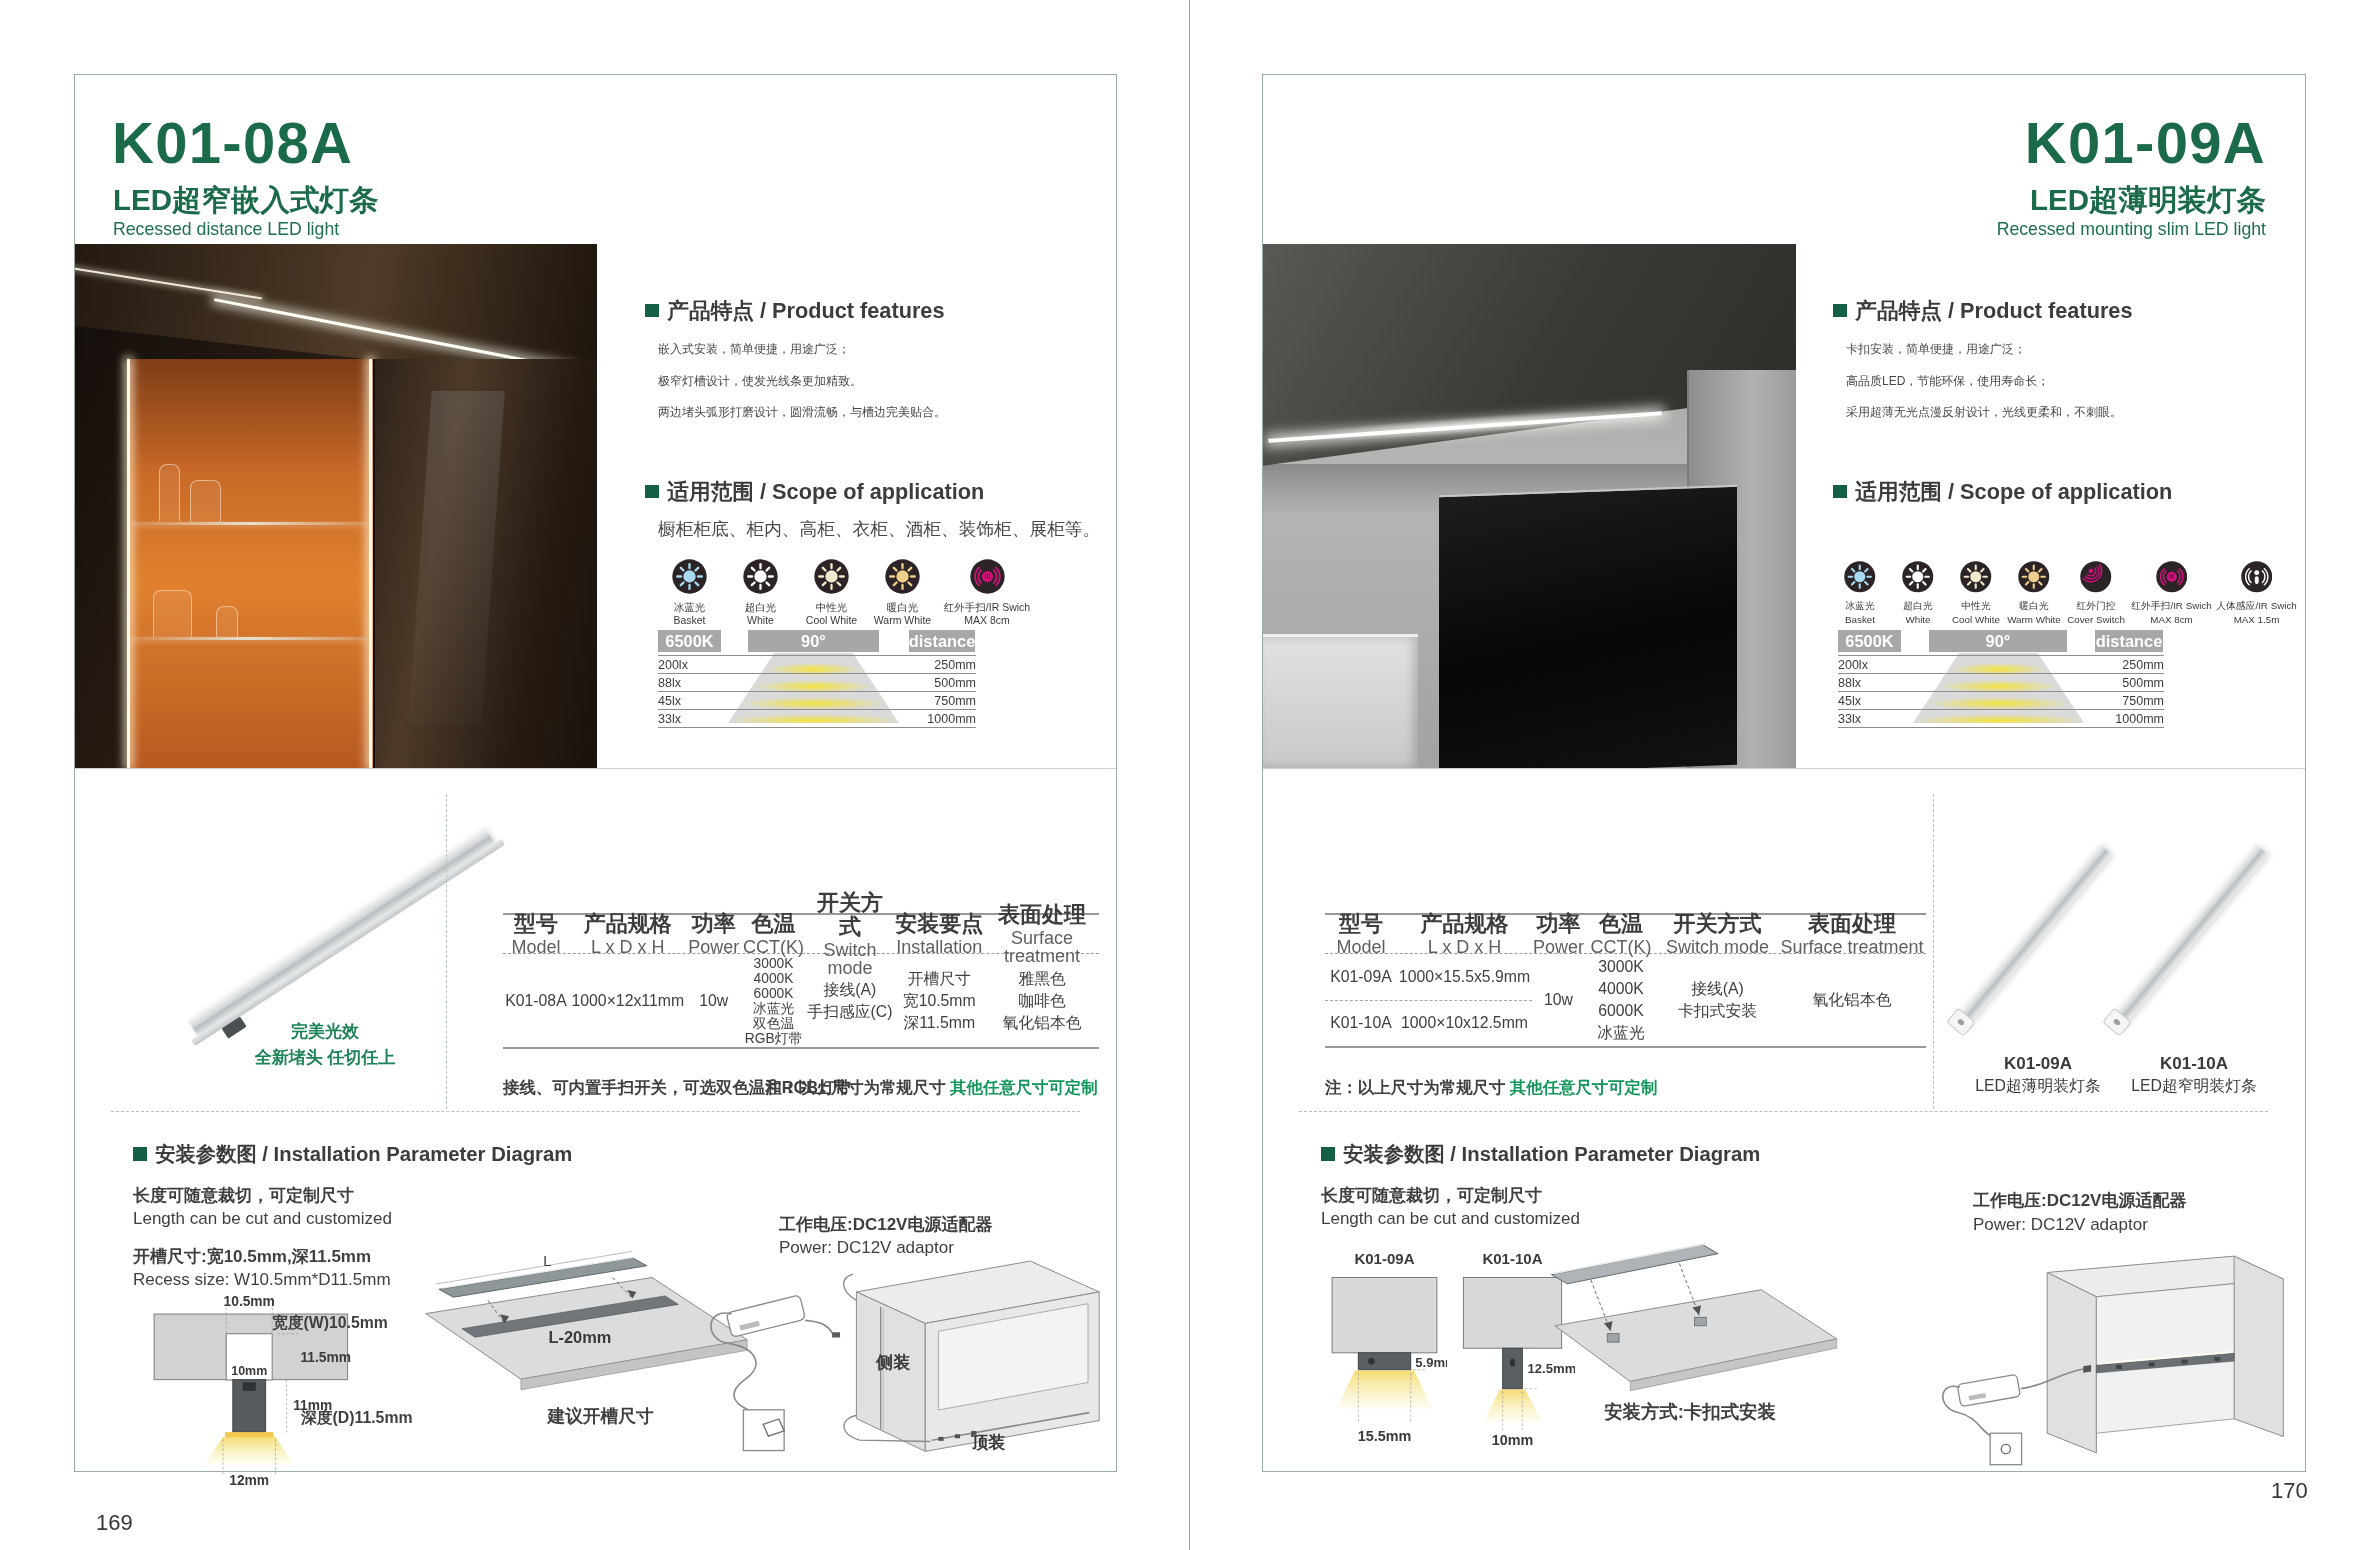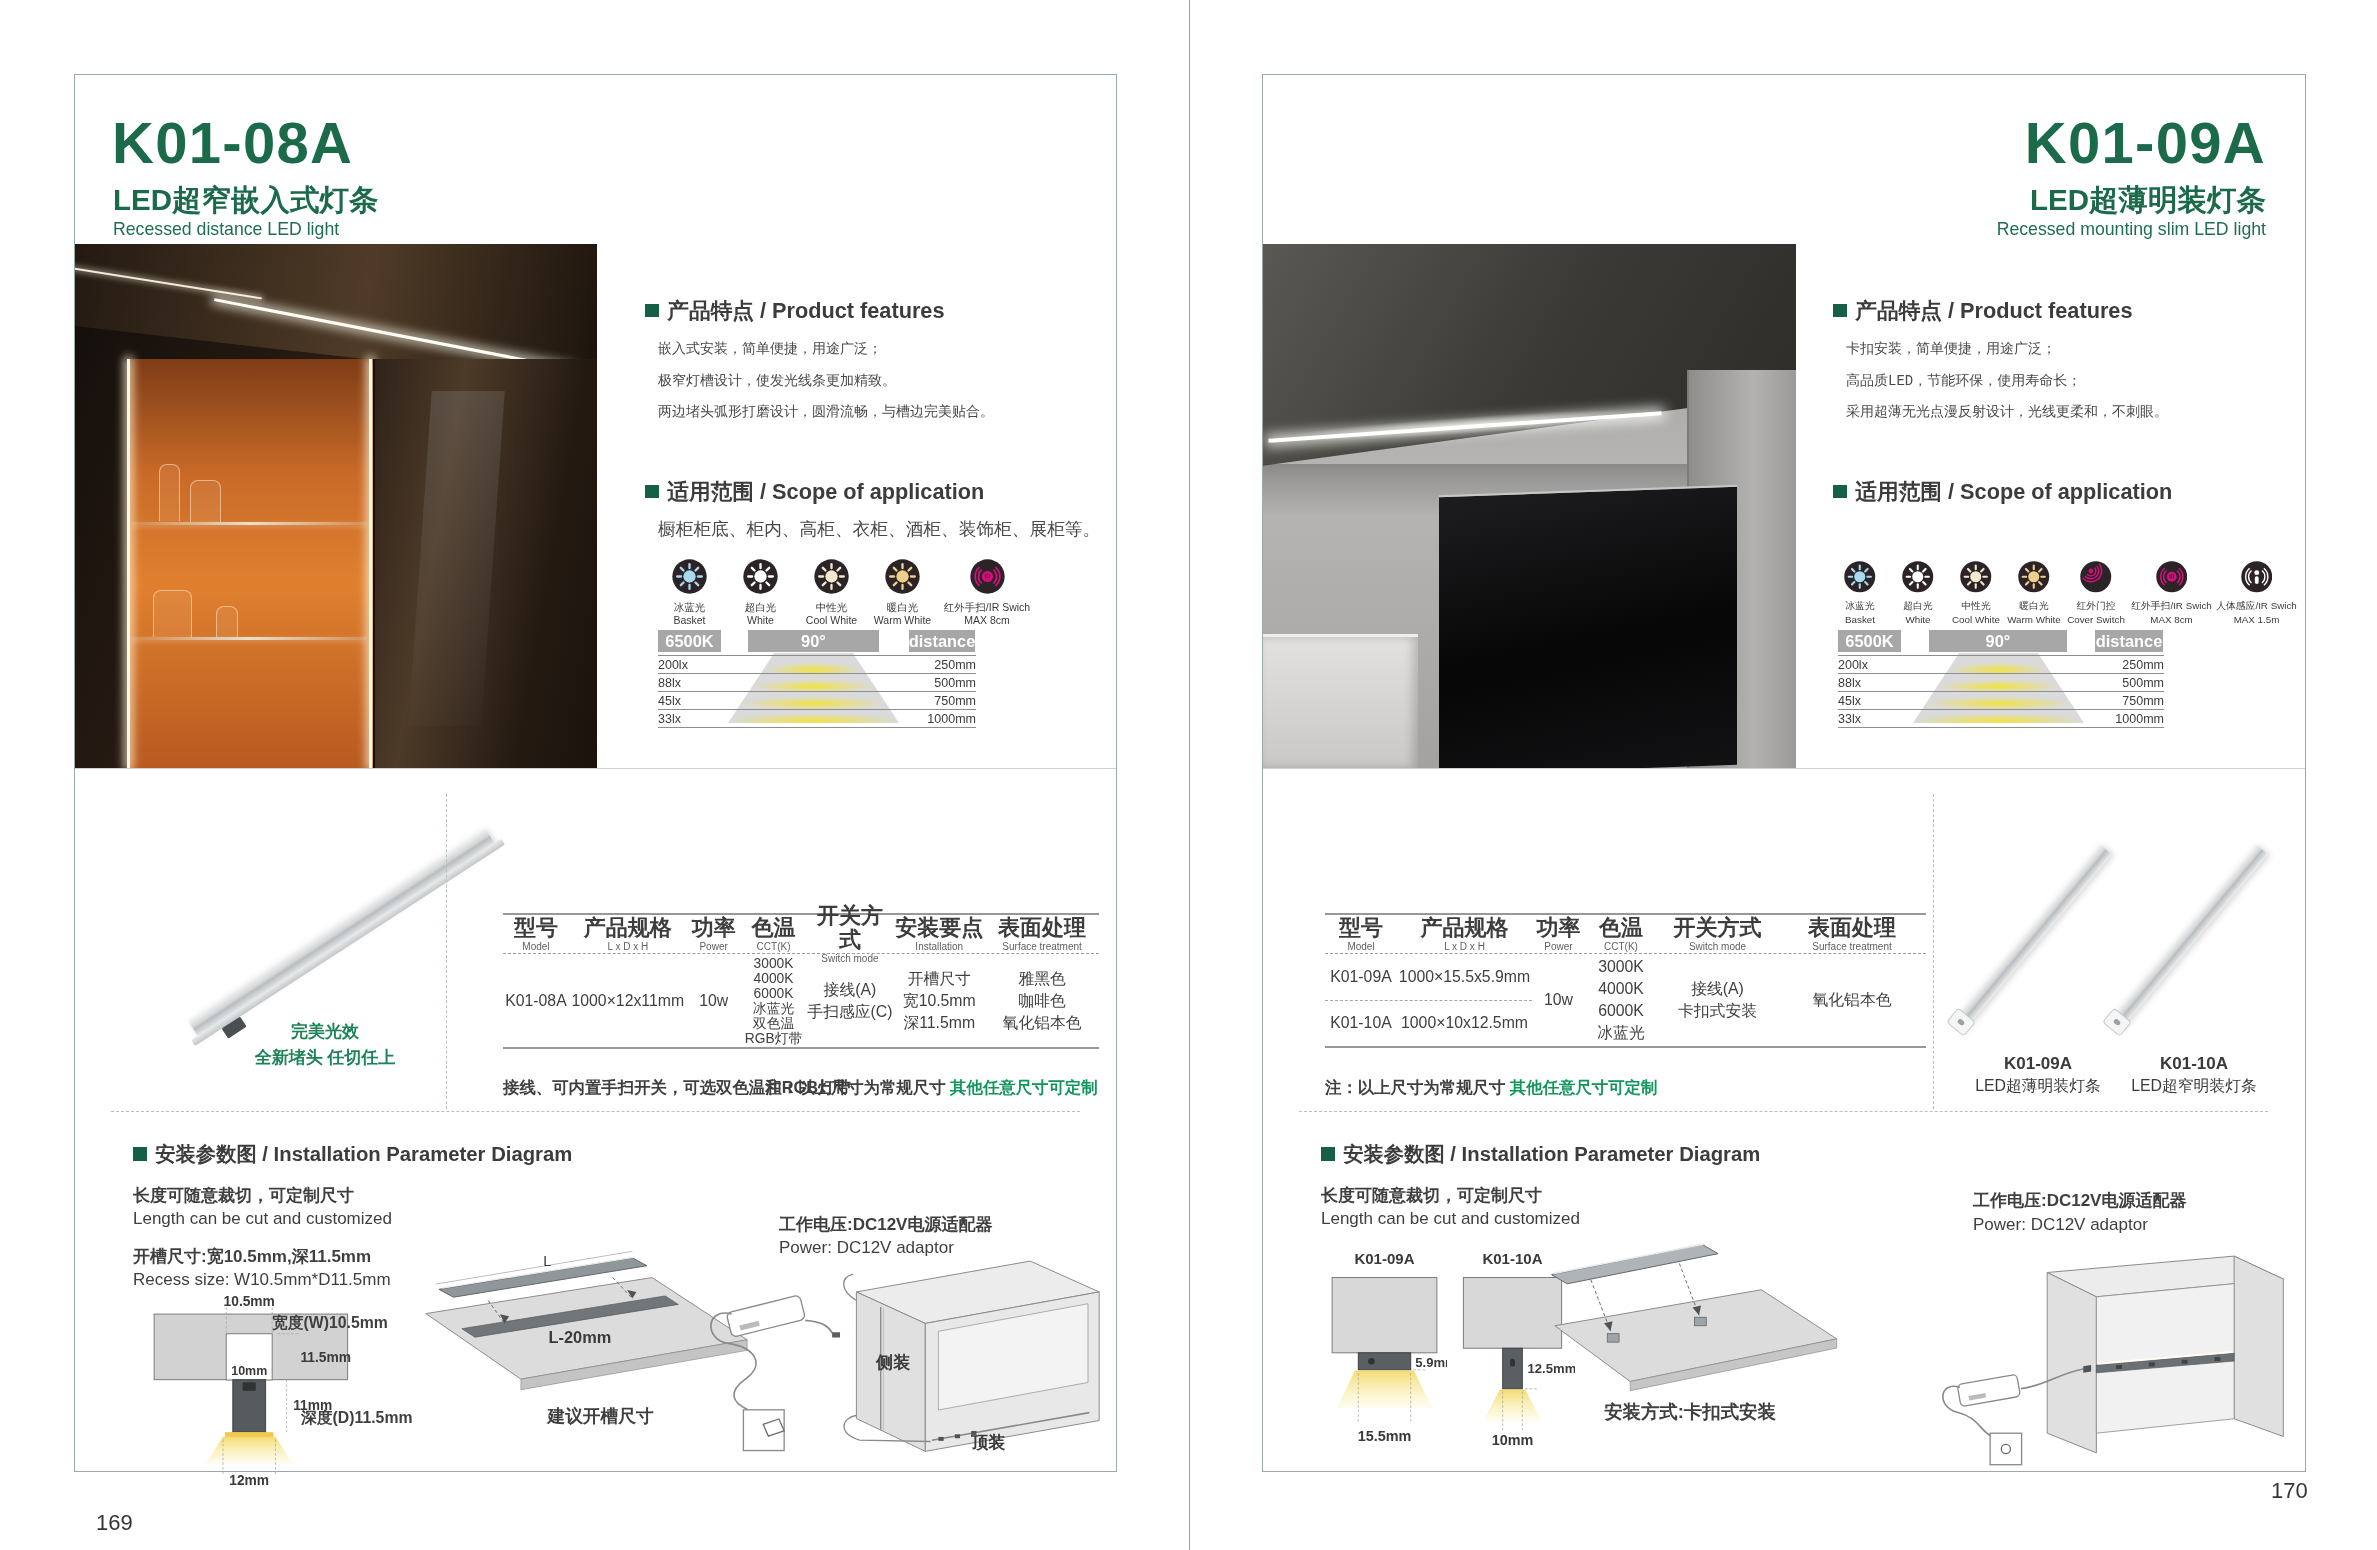--- a/index.html
+++ b/index.html
@@ -13,21 +13,21 @@
   .pagenum{position:absolute;font-size:22px;color:#393434;}
 
   .model-title{font-size:58px;font-weight:bold;color:#1b6a4a;letter-spacing:1.3px;line-height:1;}
   .model-sub{font-size:29.5px;font-weight:bold;color:#1b6a4a;line-height:1;}
   .model-en{font-size:17.7px;color:#1e6f4d;line-height:1;}
   .t-right{text-align:right;}
 
   .sec-head{display:flex;align-items:center;gap:8.5px;font-size:21.7px;font-weight:bold;color:#3c3c3c;}
   .sec-head .sq{width:13.8px;height:13.8px;background:#155f46;flex:0 0 auto;}
   .inst-head{font-size:20.3px;}
-  .feat-lines div{font-size:14px;line-height:31.5px;color:#484848;font-family:Liberation Mono, monospace;}
+  .feat-lines div{font-size:12px;line-height:31.5px;color:#484848;}
   .scope-lines div{font-size:17.7px;line-height:27.6px;color:#484848;}
 
   .icons-row{display:flex;}
   .icon-cell{text-align:center;}
   .icon-cell .glyph{display:inline-block;}
   .icon-label{font-size:10.5px;line-height:13.8px;color:#3a3a3a;margin-top:4.6px;white-space:nowrap;}
 
   .gbar{position:absolute;height:22px;background:#a7a7a7;color:#fff;font-size:16.4px;font-weight:bold;
         display:flex;align-items:center;justify-content:center;}
   .lux-table{position:absolute;z-index:2;}
@@ -40,21 +40,21 @@
         background:radial-gradient(ellipse at center,rgba(243,227,58,0.95) 0%,rgba(243,227,58,0) 72%);}
 
   .divline{position:absolute;left:0;width:100%;height:0.7px;background:#ccd2ce;}
   .dashv{position:absolute;border-left:1.3px dashed #b8c0bc;}
   .dashh{position:absolute;border-top:1.3px dashed #bdbdbd;}
 
   .spec-table{position:absolute;border-top:2px solid #989898;border-bottom:2px solid #989898;}
   .thead{display:flex;align-items:center;height:38px;border-bottom:0.7px dashed #9b9b9b;}
   .th{text-align:center;}
   .th .cn{font-size:22px;font-weight:bold;color:#3d3d3d;line-height:1.1;}
-  .th .en{font-size:10px;color:#5f5f5f;margin-top:2px;line-height:1;}
+  .th .en{font-size:18px;color:#5f5f5f;margin-top:2px;line-height:1;}
   .tbody{display:flex;align-items:center;}
   .td{text-align:center;font-size:15.8px;line-height:22px;color:#404040;white-space:pre-line;}
   .td.tight{font-size:13.8px;line-height:15px;}
   #card-left .c1{width:66px;} #card-left .c2{width:118px;} #card-left .c3{width:54px;}
   #card-left .c4{width:66px;} #card-left .c5{width:87px;} #card-left .c6{width:92px;} #card-left .c7{width:114px;}
   #card-right .r1{width:72px;} #card-right .r2{width:135px;} #card-right .r3{width:53px;}
   #card-right .r4{width:72px;} #card-right .r5{width:121px;} #card-right .r6{width:148px;}
   .subrow{display:flex;align-items:center;height:45px;}
   .subrow.first{border-bottom:0.7px dashed #a5a5a5;}
 

